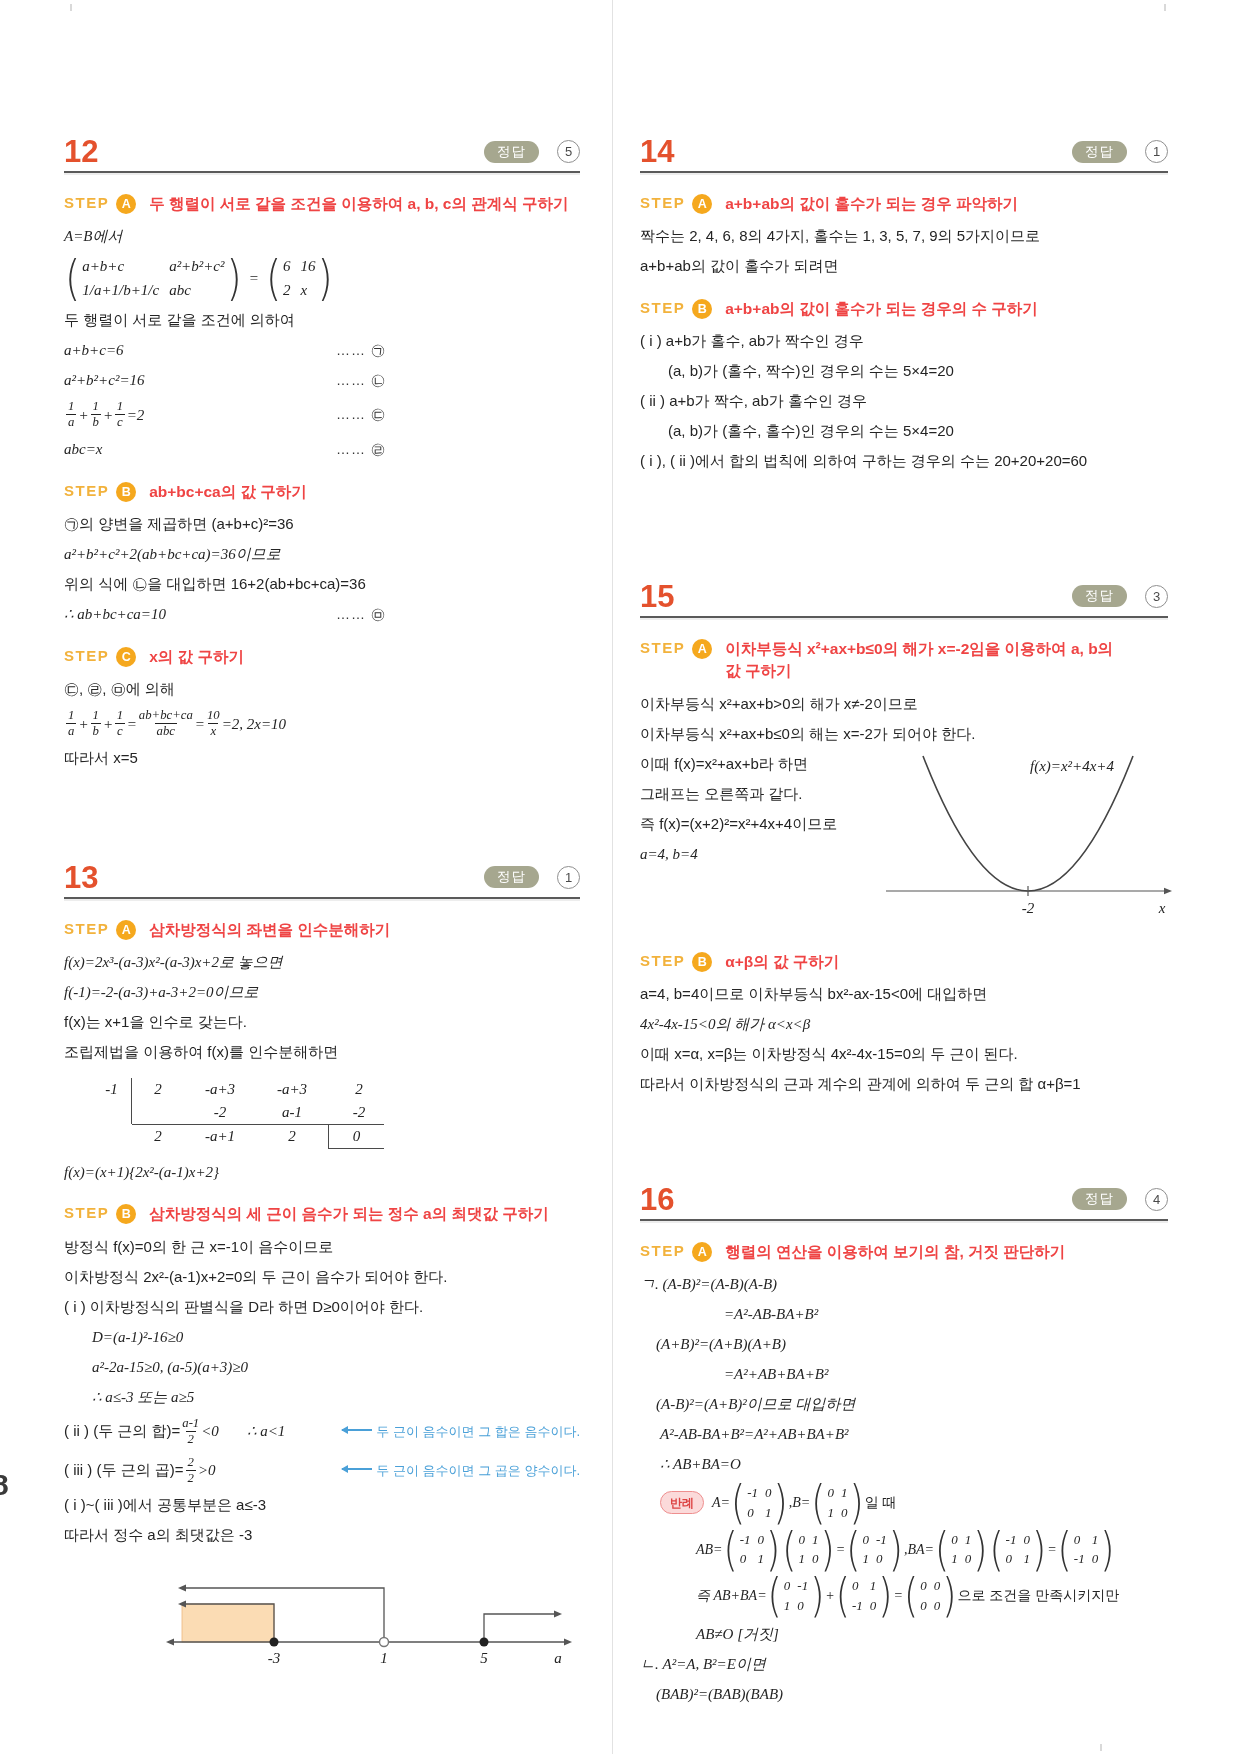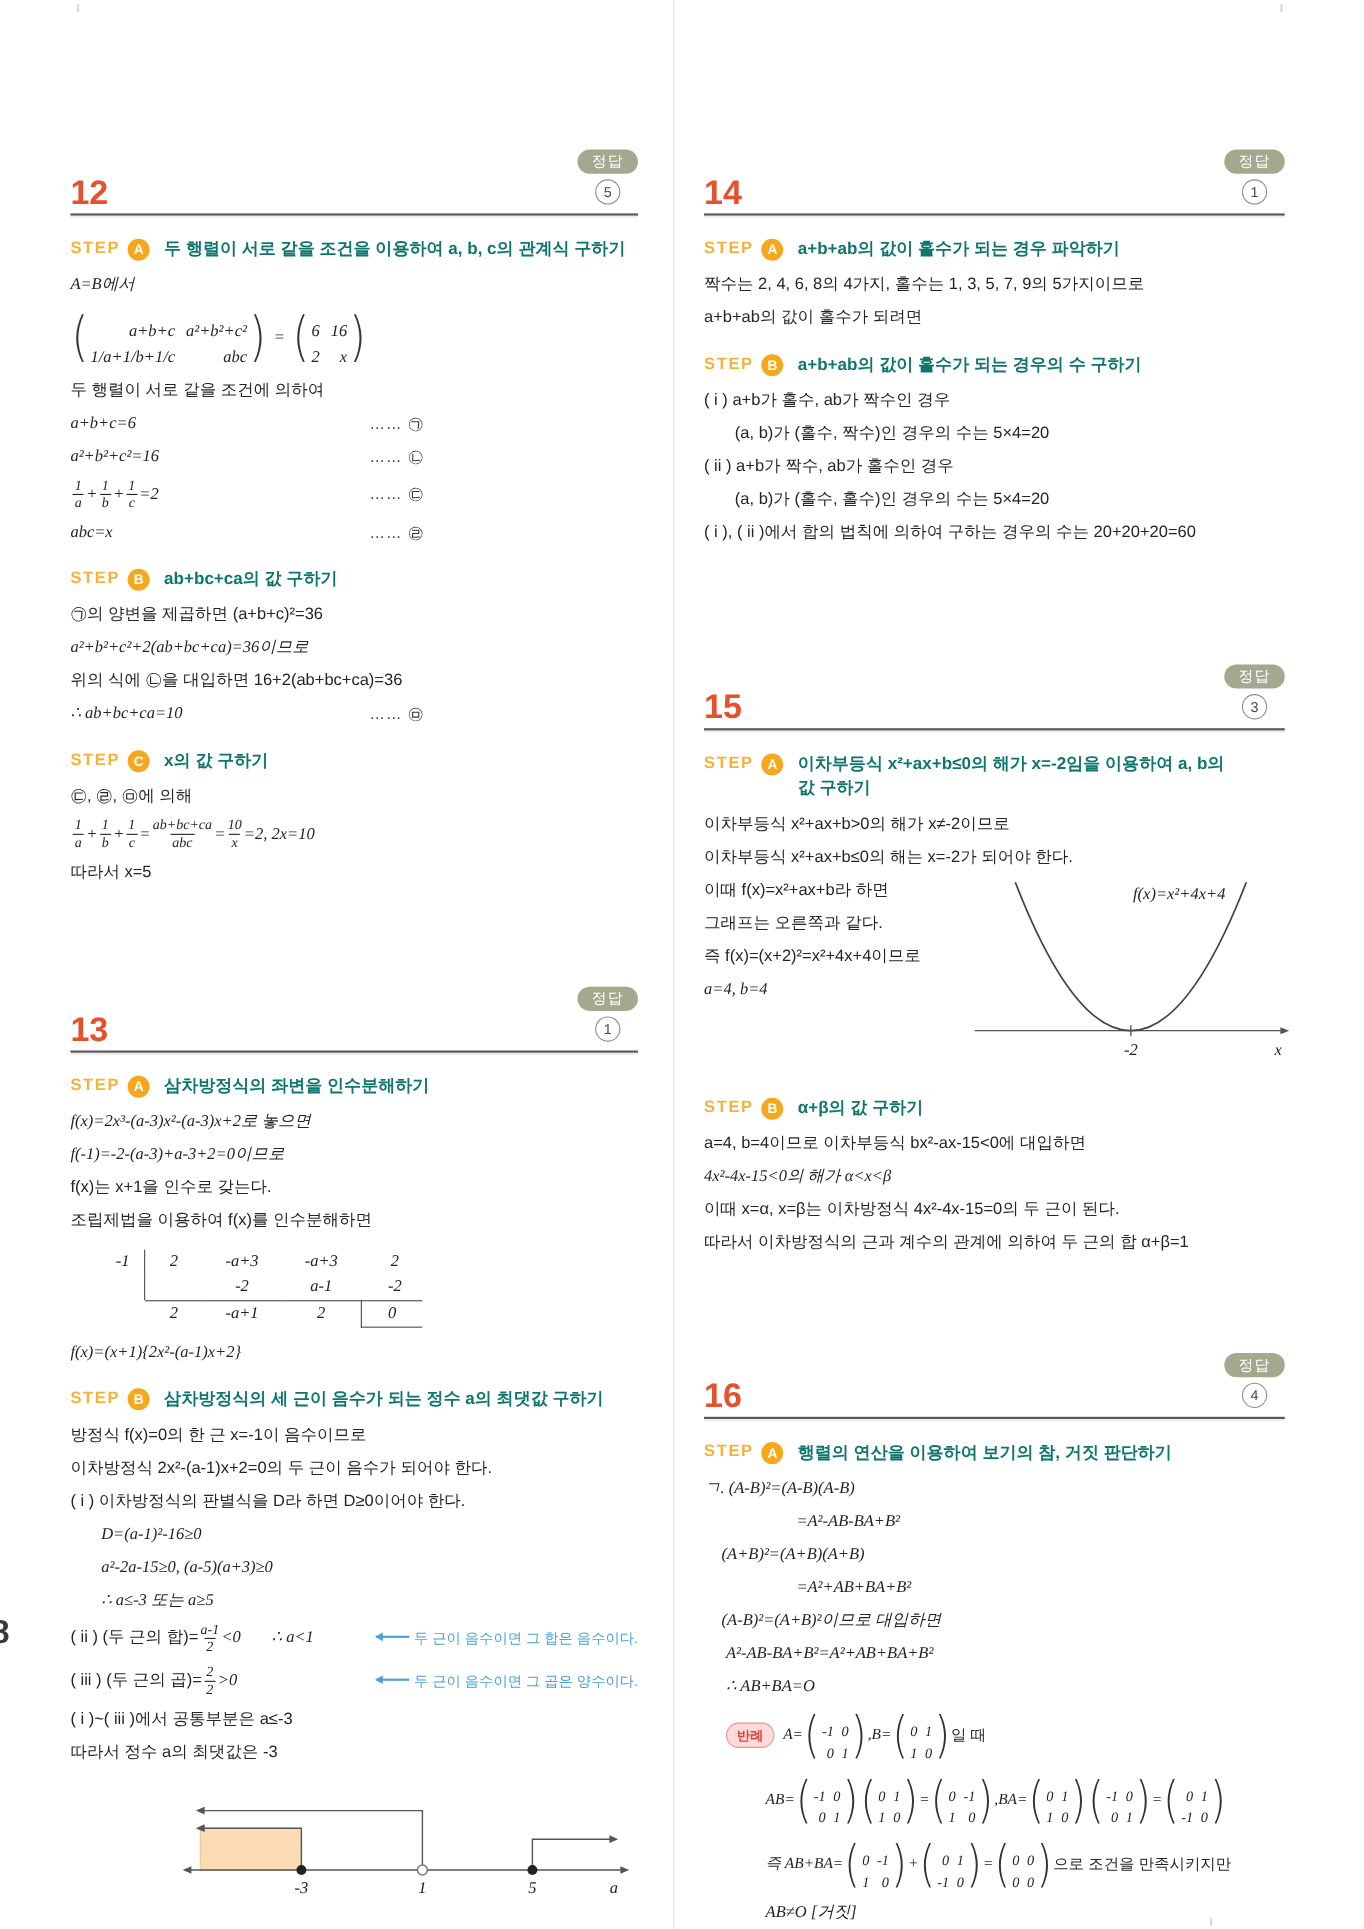--- a/index.html
+++ b/index.html
@@ -7,43 +7,43 @@
   .crop{position:absolute;background:#d9d9d9;}
   .col{position:absolute;top:136px;}
   .col-left{left:64px;width:516px;}
   .col-right{left:640px;width:528px;}
   .divider{position:absolute;left:612px;top:0;width:1px;height:1754px;background:#e2e2e2;}
   .page-num{position:absolute;left:-8px;top:1468px;font-size:30px;font-weight:bold;color:#3a3a3a;}
 
   
   .prob-header{display:flex;justify-content:space-between;align-items:flex-end;border-bottom:2.5px solid #5a5a5a;box-shadow:0 2px 0 rgba(0,0,0,0.07);padding-bottom:4px;margin-bottom:18px;}
   .prob-num{color:#e4512d;font-size:31px;font-weight:bold;line-height:1;}
-  .answer-wrap{display:flex;align-items:center;gap:5px;padding-bottom:4px;flex-direction:column;}
+  .answer-wrap{display:flex;align-items:center;gap:18px;padding-bottom:4px;}
   .answer-badge{background:#a6a78f;color:#fff;border-radius:12px;padding:2px 13px;font-size:13.5px;letter-spacing:1px;}
   .answer-circle{width:21px;height:21px;border:1.5px solid #8f8f8f;border-radius:50%;display:flex;align-items:center;justify-content:center;font-size:13px;color:#4a4a4a;}
 
   
   .step{display:flex;align-items:flex-start;gap:7px;margin:20px 0 10px 0;}
   .step-word{color:#f2b23c;font-weight:bold;font-size:15px;letter-spacing:1.5px;padding-top:1px;}
   .step-circle{flex:none;width:20px;height:20px;border-radius:50%;background:#f5a81e;color:#fff;font-weight:bold;font-size:12.5px;display:flex;align-items:center;justify-content:center;margin-top:1px;}
-  .step-title{font-weight:bold;color:#0f766e;font-size:15.5px;line-height:1.45;padding-left:6px;}
+  .step-title{font-weight:bold;color:#ef4444;font-size:15.5px;line-height:1.45;padding-left:6px;}
 
   .line{font-size:15px;line-height:1.5;margin:7.5px 0;color:#242424;}
   .math{font-family:"Liberation Serif","DejaVu Serif",serif;font-style:italic;}
   .eqrow{position:relative;display:flex;align-items:center;}
   .ref{position:absolute;left:272px;font-style:normal;font-family:"Liberation Sans",sans-serif;color:#333;font-size:14px;letter-spacing:1px;}
 
   
   .frac{display:inline-flex;flex-direction:column;align-items:center;vertical-align:middle;font-size:0.85em;line-height:1.2;margin:0 2px;}
   .frac .den{border-top:1px solid #222;padding:0 2px;}
 
   
   .mx{display:inline-flex;align-items:center;vertical-align:middle;margin:0 1px;}
   .mx-paren{display:inline-block;font-size:2.6em;font-weight:300;line-height:0.8;transform:scaleY(1.25);font-family:"DejaVu Sans",sans-serif;font-style:normal;color:#333;}
-  .mx-grid{display:inline-grid;gap:1px 10px;text-align:right;padding:0 2px;font-family:"Liberation Serif","DejaVu Serif",serif;font-style:italic;margin-top:12px;}
+  .mx-grid{display:inline-grid;gap:1px 10px;text-align:left;padding:0 2px;font-family:"Liberation Serif","DejaVu Serif",serif;font-style:italic;}
 
   
   .sd{display:grid;grid-template-columns:40px 52px 72px 72px 62px;margin:14px 0 12px 28px;font-family:"Liberation Serif","DejaVu Serif",serif;font-style:italic;font-size:15px;text-align:center;}
   .sd span{padding:3px 2px;}
   .sd .vbar{border-right:1.3px solid #4a4a4a;}
   .sd .topline{border-top:1.3px solid #4a4a4a;}
   .sd .zero{border-left:1.3px solid #4a4a4a;border-bottom:1.3px solid #4a4a4a;margin-right:6px;}
 
   
   .note{color:#4aa0d8;font-size:13px;font-style:normal;font-family:"Liberation Sans",sans-serif;}

